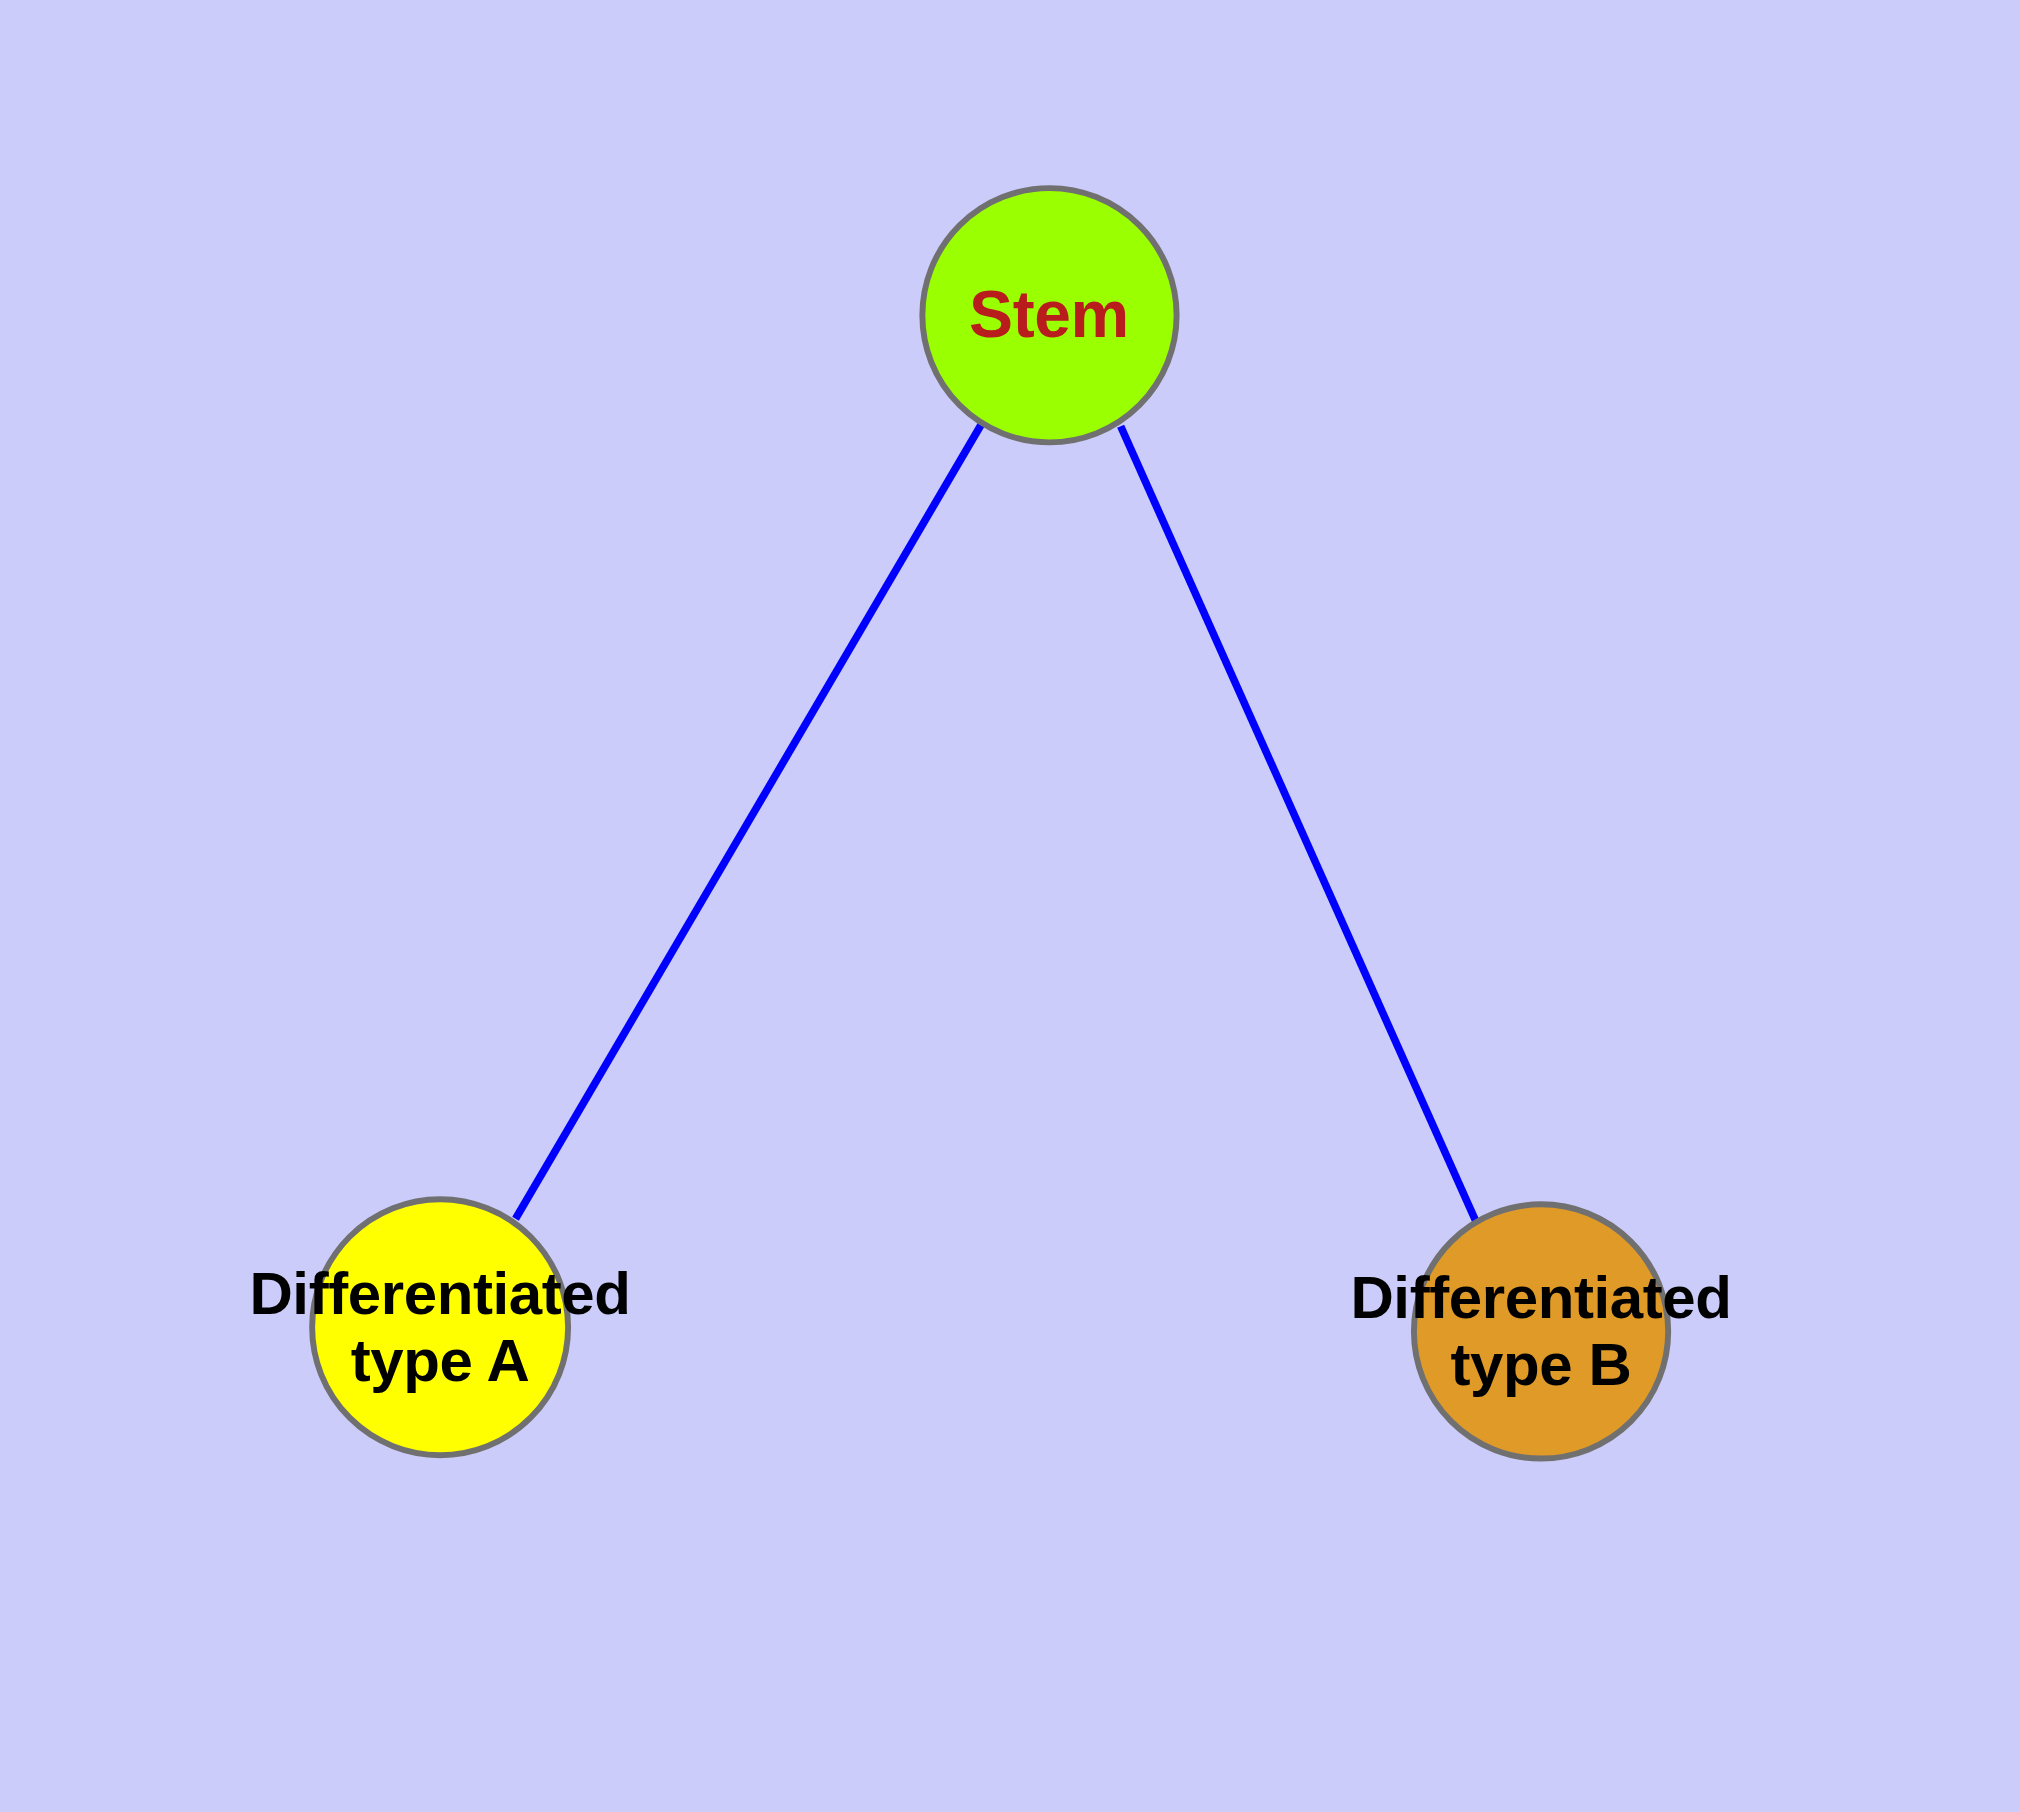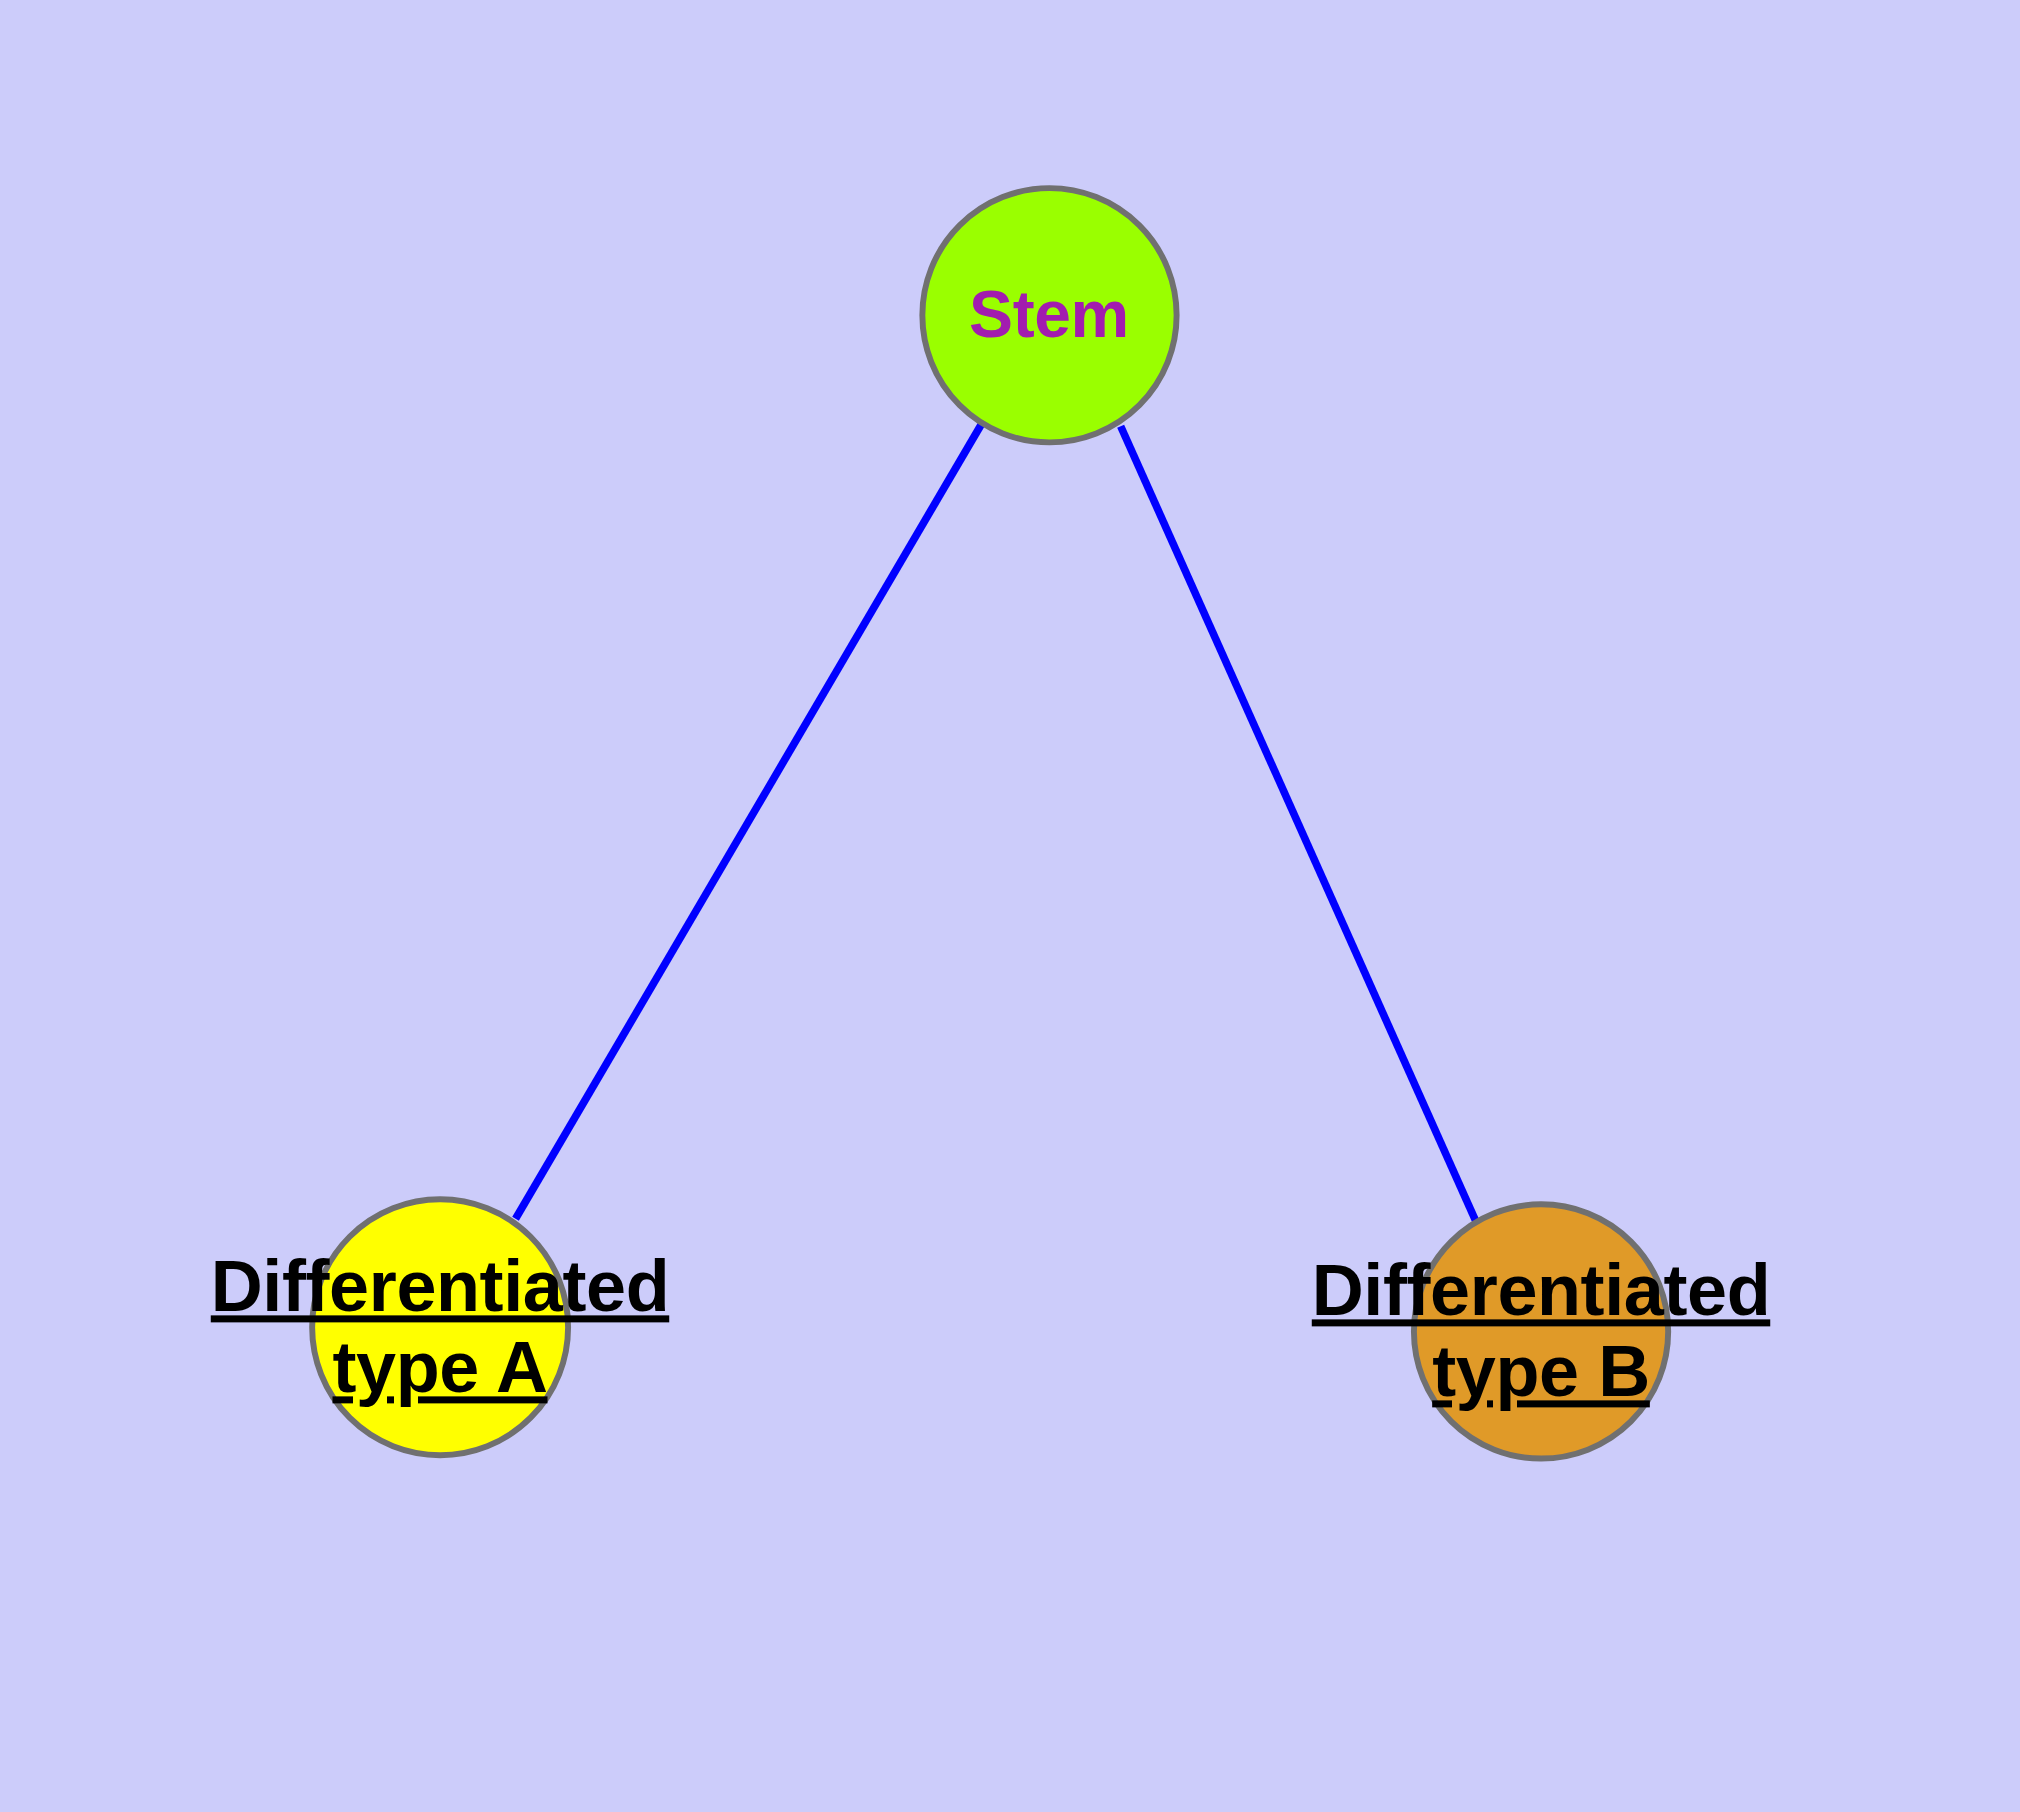--- a/index.html
+++ b/index.html
@@ -38,22 +38,21 @@
     white-space: pre;
     line-height: 1.12;
     letter-spacing: -0.4px;
     pointer-events: none;
     user-select: none;
   }
   #label-stem {
     font-size: 66px;
   }
   #label-type-a, #label-type-b {
-    font-size: 72px;
-    text-decoration: underline;
+    font-size: 60px;
   }
 </style>
 </head>
 <body>
 
 <div id="canvas" style="width: 2021px; height: 1812px;">
 
   <div id="bg-rect" style="background: rgb(204, 204, 250);"></div>
 
   <svg id="graph-svg" viewBox="0 0 2384 2138" xmlns="http://www.w3.org/2000/svg">
@@ -61,21 +60,21 @@
       <line id="edge-stem-to-a" x1="1158" y1="500" x2="608" y2="1438" stroke="#0000FF" stroke-width="9" stroke-linecap="butt"></line>
       <line id="edge-stem-to-b" x1="1322" y1="503" x2="1742" y2="1443" stroke="#0000FF" stroke-width="9" stroke-linecap="butt"></line>
     </g>
     <g id="nodes-group">
       <circle id="node-stem" cx="1238" cy="372" r="150" fill="#9AFF00" stroke="#707070" stroke-width="7"></circle>
       <circle id="node-diff-a" cx="519" cy="1566" r="151" fill="#FFFF00" stroke="#707070" stroke-width="7"></circle>
       <circle id="node-diff-b" cx="1818" cy="1571" r="150" fill="#E09A28" stroke="#707070" stroke-width="7"></circle>
     </g>
   </svg>
 
-  <div class="node-label" id="label-stem" style="left: 1049px; top: 315px; color: #a21caf;">Stem</div>
+  <div class="node-label" id="label-stem" style="left: 1049px; top: 315px; color: #b91c1c;">Stem</div>
 
   <div class="node-label" id="label-type-a" style="left: 440px; top: 1327px; color: rgb(0, 0, 0);">Differentiated
 type A</div>
 
   <div class="node-label" id="label-type-b" style="left: 1541px; top: 1331px; color: rgb(0, 0, 0);">Differentiated
 type B</div>
 
 </div>
 
 

